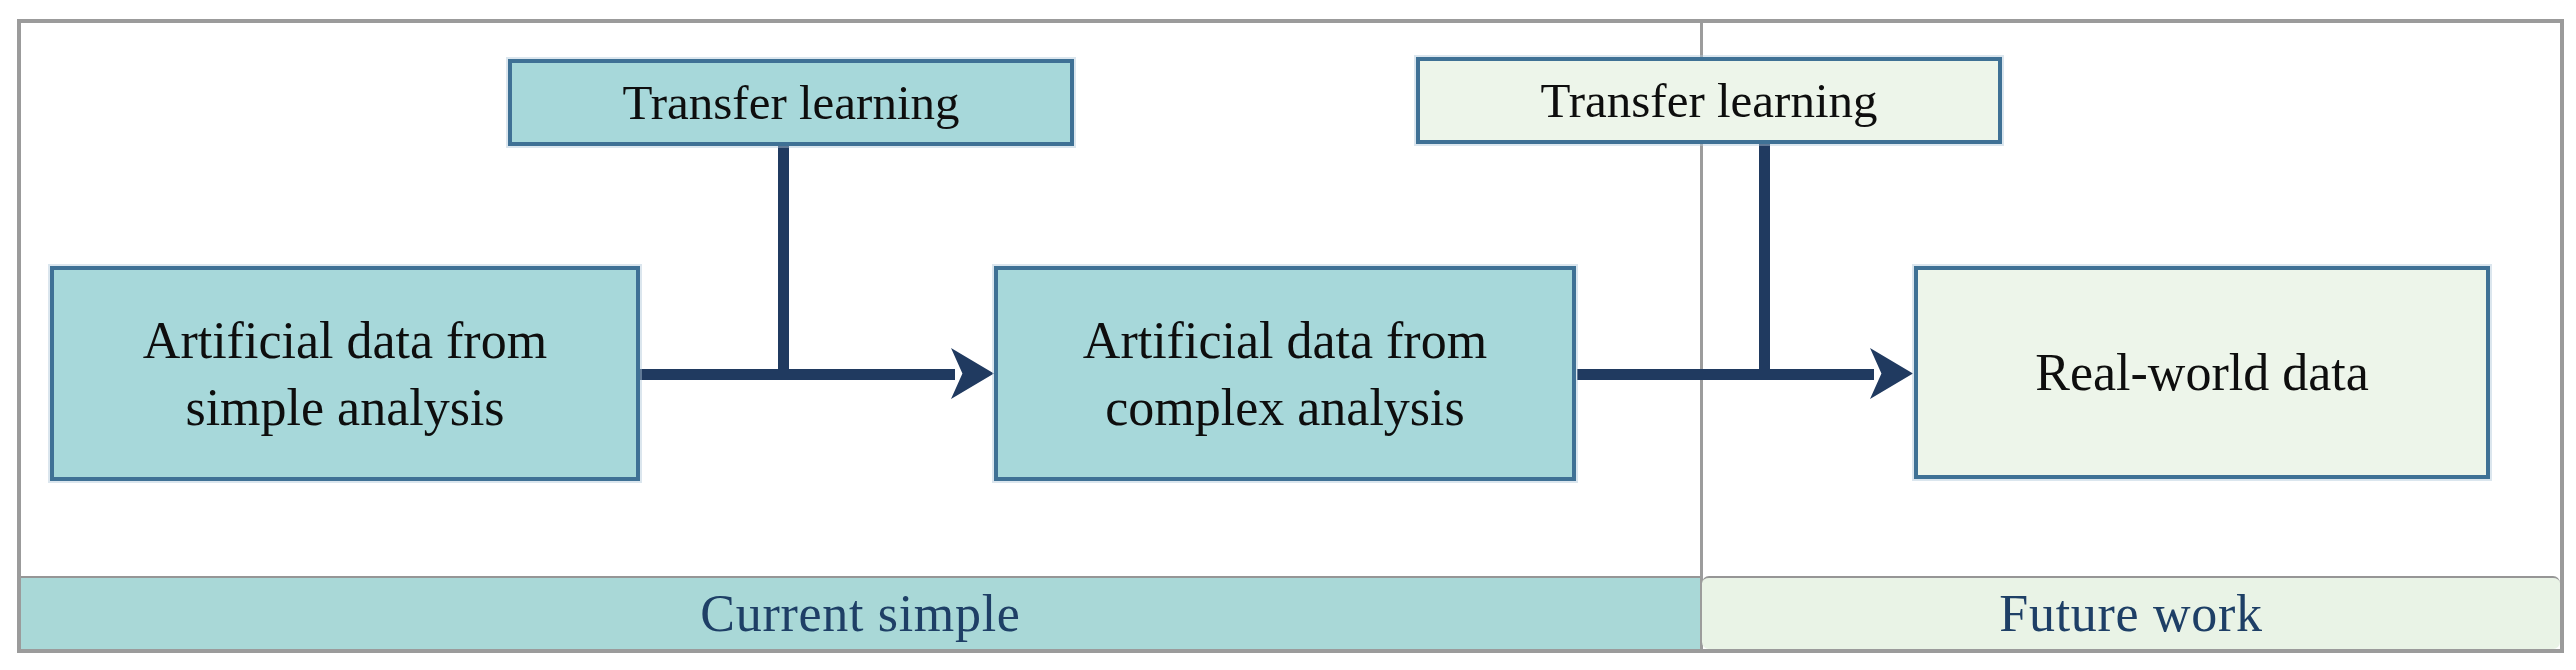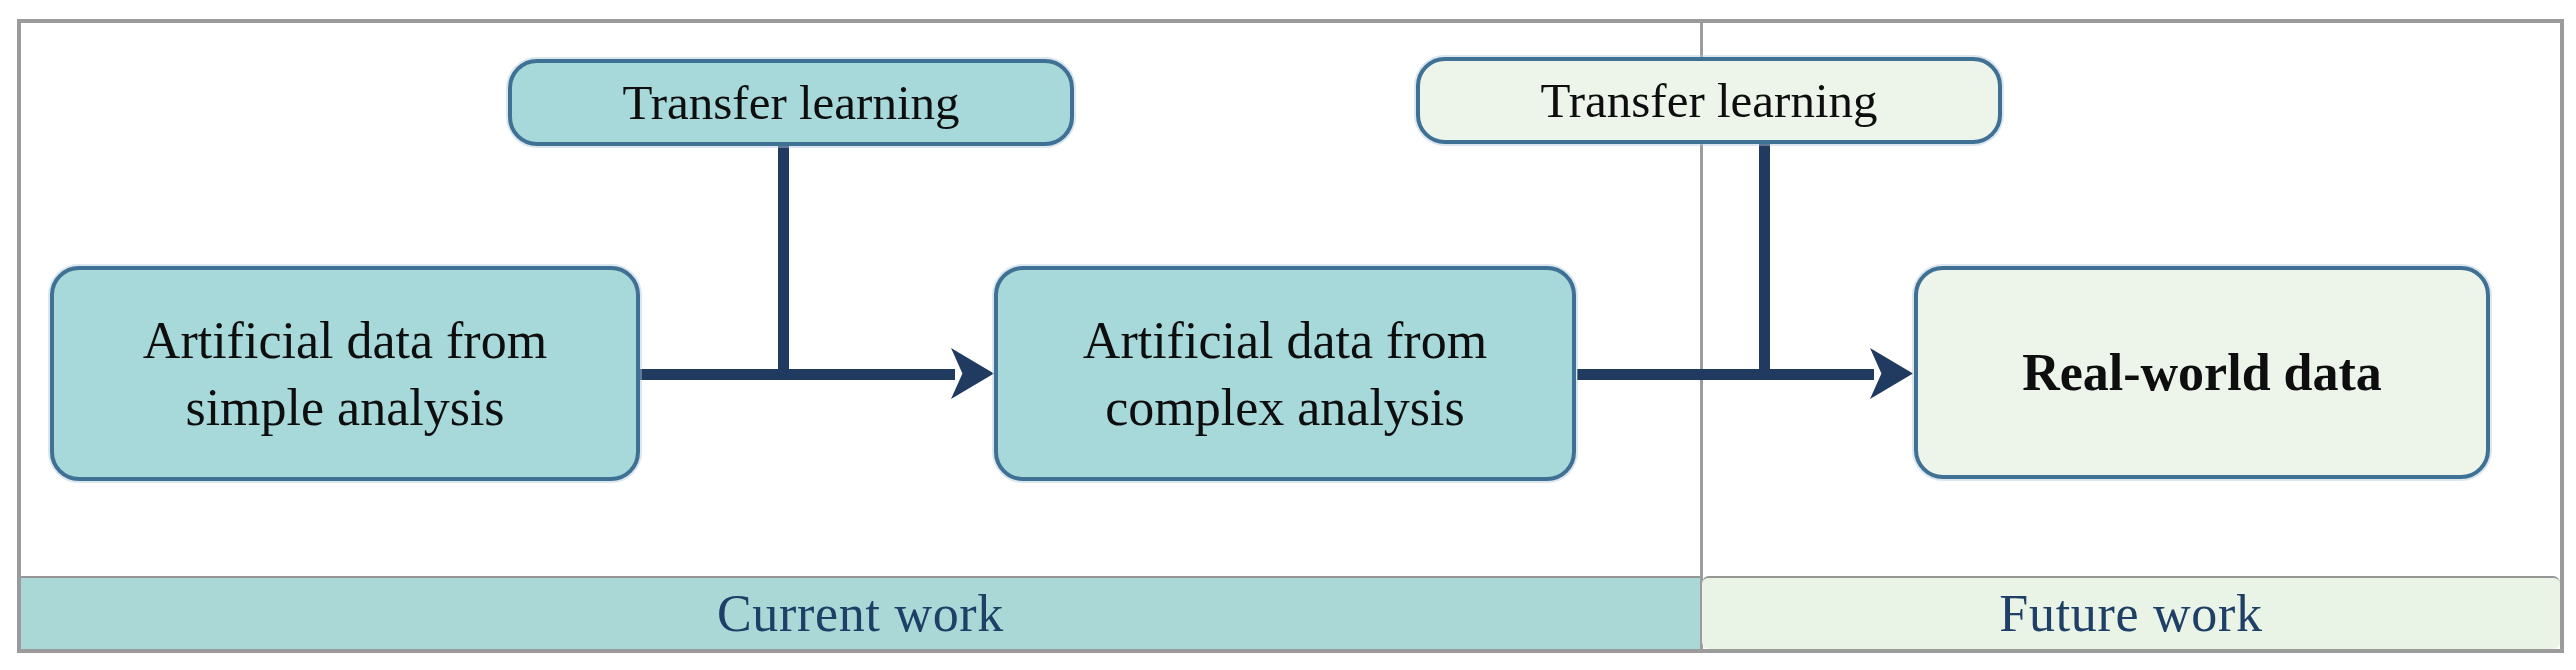--- a/index.html
+++ b/index.html
@@ -75,60 +75,59 @@
     position: absolute;
     box-sizing: border-box;
     display: flex;
     align-items: center;
     justify-content: center;
     text-align: center;
     color: var(--node-text);
     white-space: pre-line;
     z-index: 6;
     box-shadow: 0 0 0 2px rgba(175, 200, 217, 0.45);
-    border-radius: 29px;
   }
   .node-main {
     border: 4.7px solid var(--node-border);
     background: var(--teal-fill);
     font-size: 52px;
     line-height: 67px;
   }
   .node-small {
     border: 4px solid var(--node-border);
     background: var(--teal-fill);
     font-size: 49px;
     line-height: 54px;
   }
   .fill-green { background: var(--green-fill); }
 
   .node-simple   { left: 50px;   top: 266px; width: 590px; height: 215px; }
   .node-complex  { left: 994px; top: 266px; width: 582px; height: 215px; }
-  .node-real     { left: 1914px; top: 266px; width: 576px; height: 213px; font-weight: bold; }
+  .node-real     { left: 1914px; top: 266px; width: 576px; height: 213px; }
   .node-tl-cur   { left: 508px;  top: 59px;  width: 566px; height: 87px; }
   .node-tl-fut   { left: 1416px; top: 57px;  width: 586px; height: 87px; }
 
   .v-line-1 { left: 778px; top: 144px; width: 10.8px; height: 235px; }
   .h-line-1 { left: 640px;  top: 369px; width: 315px; height: 10.8px; }
   .v-line-2 { left: 1759px; top: 142px; width: 10.8px; height: 237px; }
   .h-line-2 { left: 1577px; top: 369px; width: 297px; height: 10.8px; }
   .arrow-1 { left: 951px; top: 348px; }
   .arrow-2 { left: 1870px; top: 348px; }
 </style>
 </head>
 <body>
 
 <div class="canvas">
 
   <div class="frame"></div>
 
   <div class="divider"></div>
 
   <div class="strip strip-teal">
-    <span>Current work</span>
+    <span>Current simple</span>
   </div>
 
   <div class="strip strip-green">
     <span>Future work</span>
   </div>
 
   <div class="connector v-line-1"></div>
   <div class="connector h-line-1"></div>
   <svg class="arrowhead arrow-1" width="43" height="51" viewBox="0 0 64 76">
     <polygon points="0,0 64,38 0,76 17,38" fill="currentColor"></polygon>

